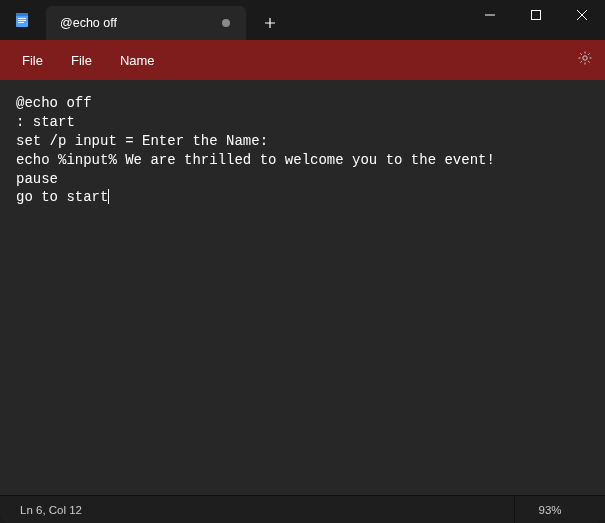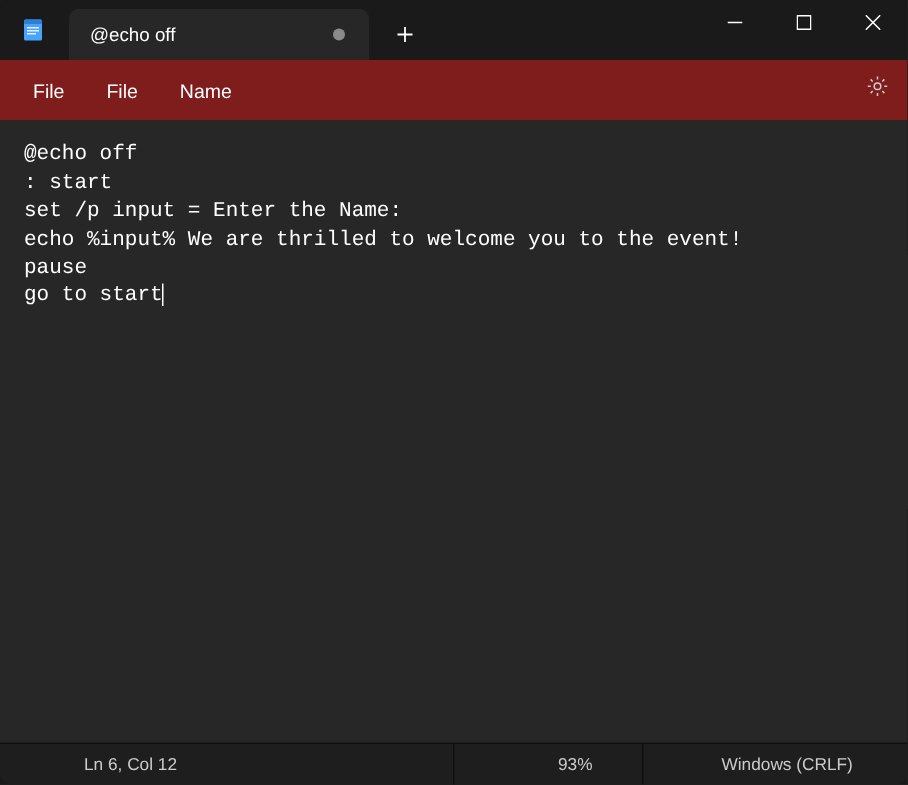--- a/index.html
+++ b/index.html
@@ -138,21 +138,20 @@
       color: #cccccc;
       font-size: 11.5px;
       border-top: 1px solid #0f0f0f;
     }
     .status-item {
       padding: 0 16px;
       height: 100%;
       display: flex;
       align-items: center;
       border-right: 1px solid #0f0f0f;
-      margin-left: 36px;
     }
     .status-item:first-child {
       flex: 1;
       padding-left: 20px;
     }
     .status-item:last-child {
       border-right: none;
       padding-right: 36px;
     }
     .status-item.cen {
@@ -222,14 +221,13 @@
 <div class="editor"><span>@echo off
 : start
 set /p input = Enter the Name:
 echo %input% We are thrilled to welcome you to the event!
 pause
 go to start</span><span class="cursor"></span></div>
 
 <div class="statusbar">
   <div class="status-item">Ln 6, Col 12</div>
   <div class="status-item cen">93%</div>
-  <div class="status-item eol">Windows (CRLF)</div>
 </div>
 
 </body></html>

